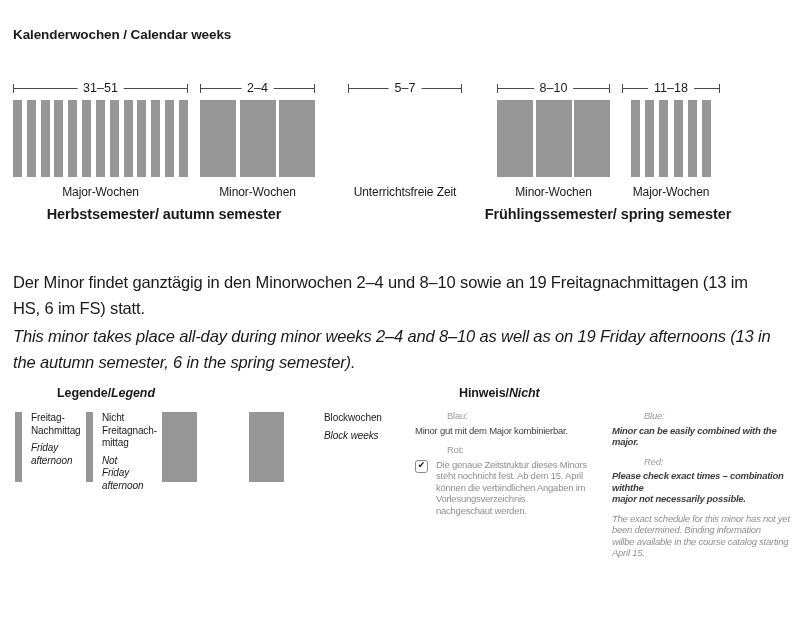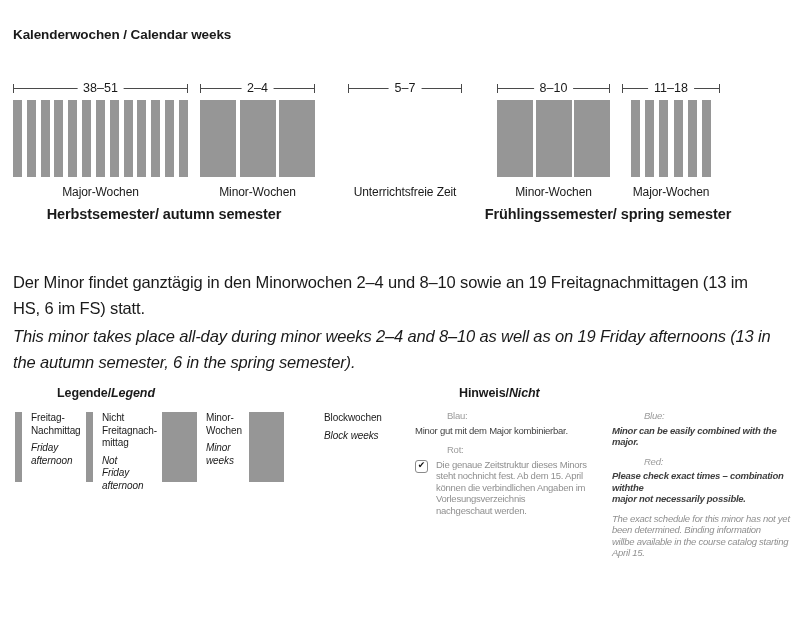--- a/index.html
+++ b/index.html
@@ -62,21 +62,21 @@
 
 <div class="page">
   <div class="doc-title">Kalenderwochen / Calendar weeks</div>
 
   <div>
       <div class="section" style="left: 13px; width: 175px;">
         <div class="bracket">
           <span class="hline"></span>
           <span class="tick l"></span>
           <span class="tick r"></span>
-          <span class="range-label">38–51</span>
+          <span class="range-label">31–51</span>
         </div>
         <div class="bars" style="width: 175px;">
           <div class="bar thin"></div>
           <div class="bar thin"></div>
           <div class="bar thin"></div>
           <div class="bar thin"></div>
           <div class="bar thin"></div>
           <div class="bar thin"></div>
           <div class="bar thin"></div>
           <div class="bar thin"></div>
@@ -164,23 +164,20 @@
       <div class="legend-item" style="left: 86px;">
         <div class="swatch thin"></div>
         <div class="legend-text"><div class="legend-de">Nicht
 Freitagnach-
 mittag</div><div class="legend-en">Not
 Friday
 afternoon</div></div>
       </div>
       <div class="legend-item" style="left: 162px;">
         <div class="swatch wide"></div>
-        <div class="legend-text"><div class="legend-de">Minor-
-Wochen</div><div class="legend-en">Minor
-weeks</div></div>
       </div>
       <div class="legend-item" style="left: 249px; gap: 40px;">
         <div class="swatch wide"></div>
         <div class="legend-text"><div class="legend-de">Blockwochen</div><div class="legend-en">Block weeks</div></div>
       </div>
     </div>
 
   <div class="block-title" style="left:415px;"><span>Hinweis/</span><span class="it">Nicht</span></div>
   <div class="note-col de">
       <div class="note-label">Blau:</div>

